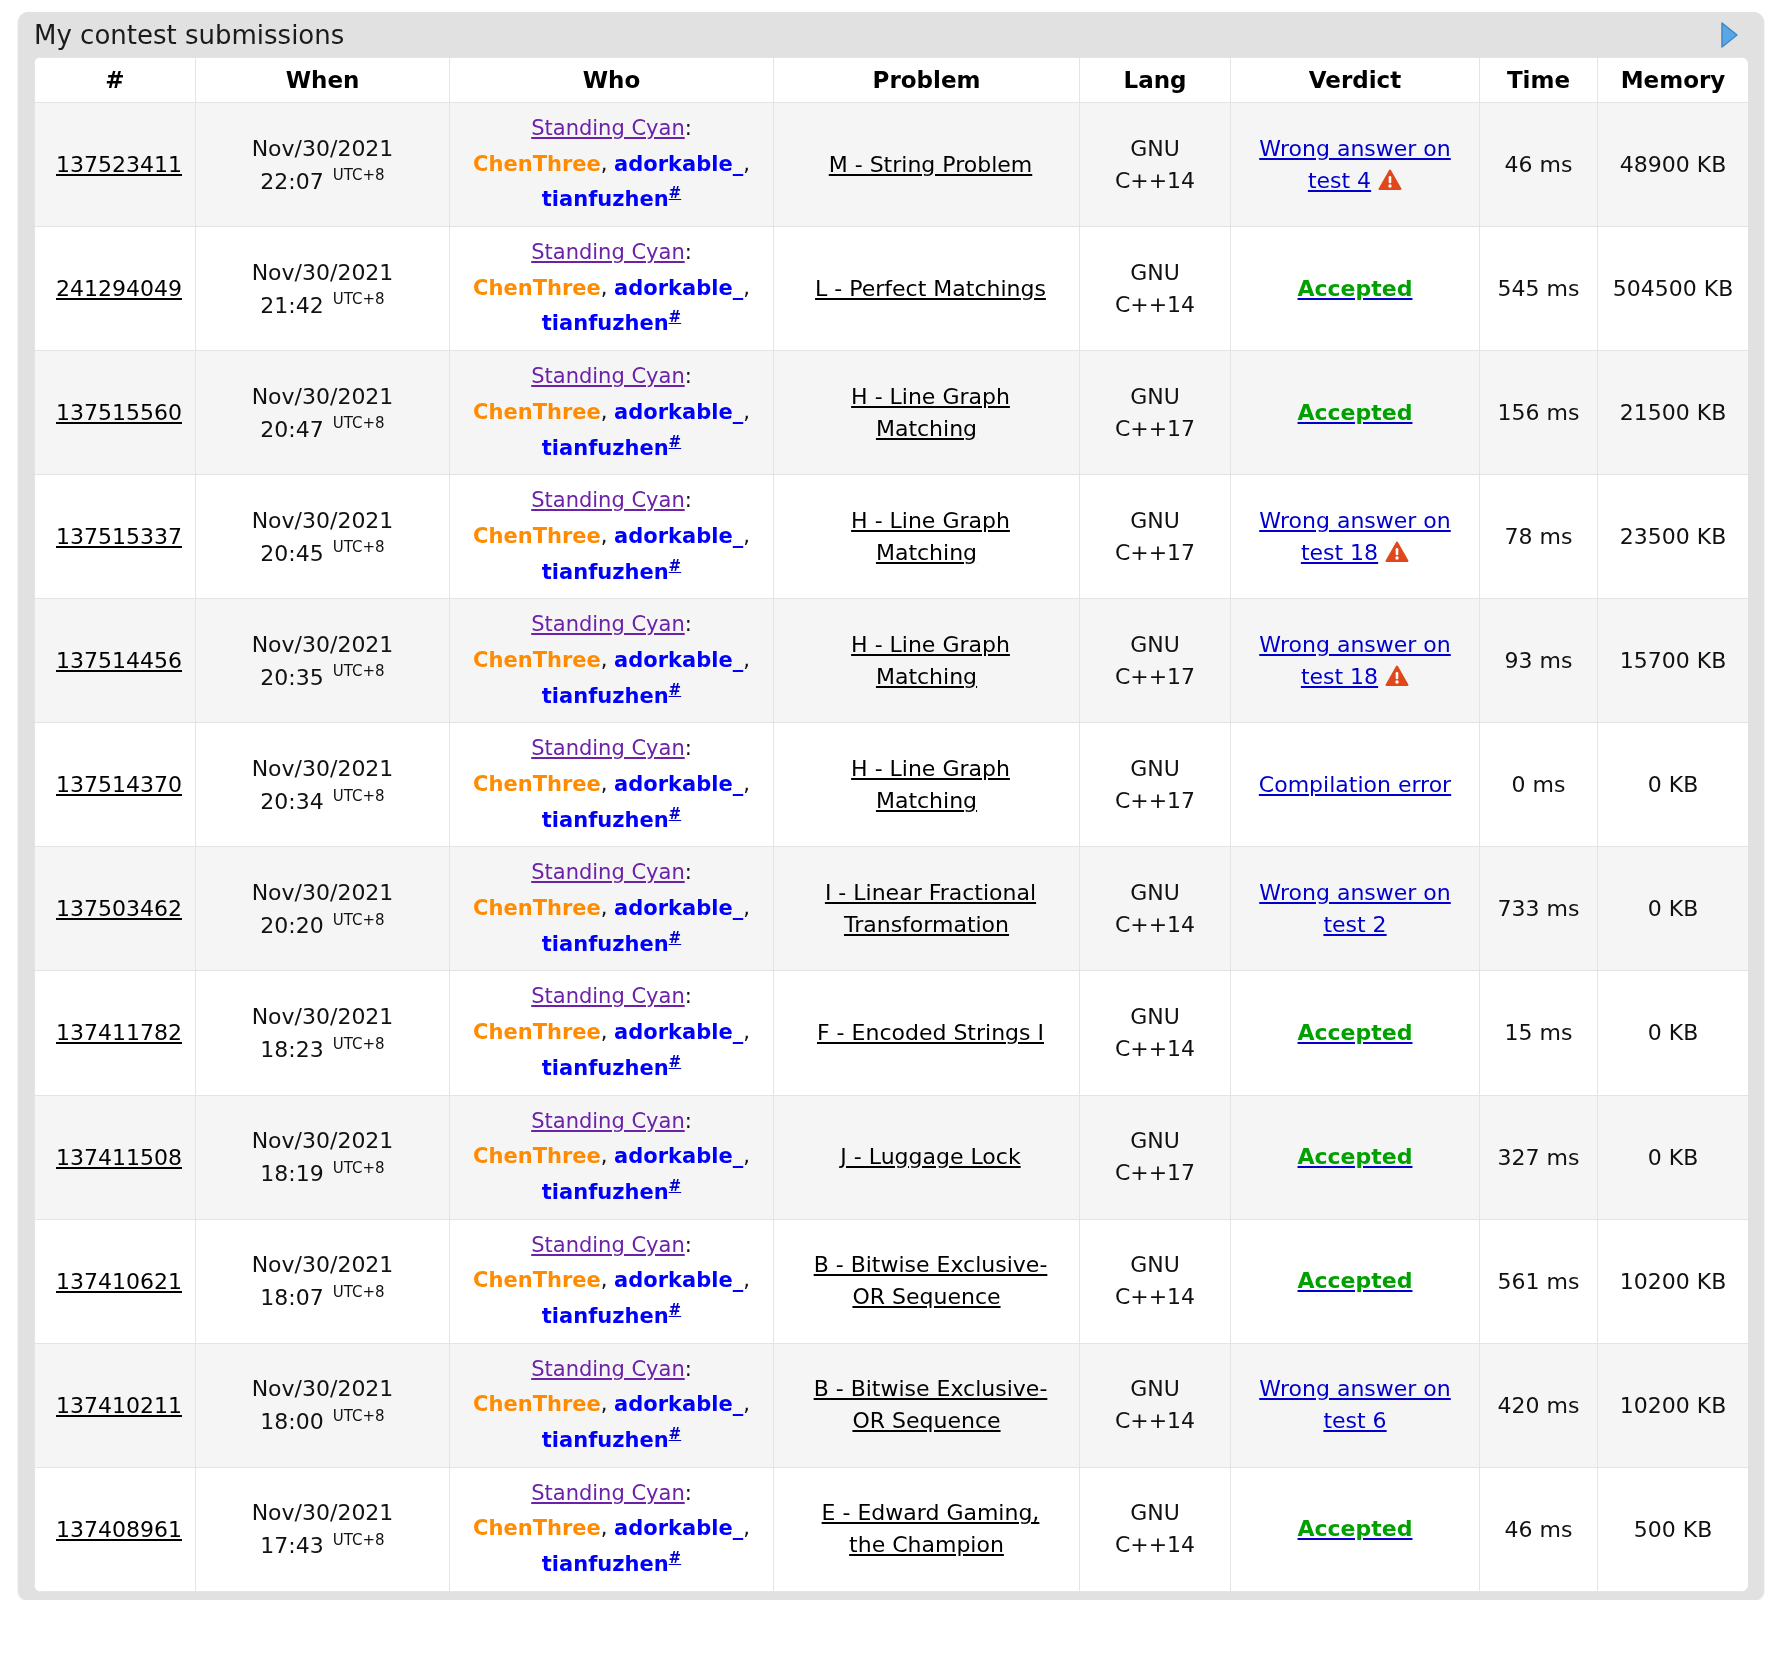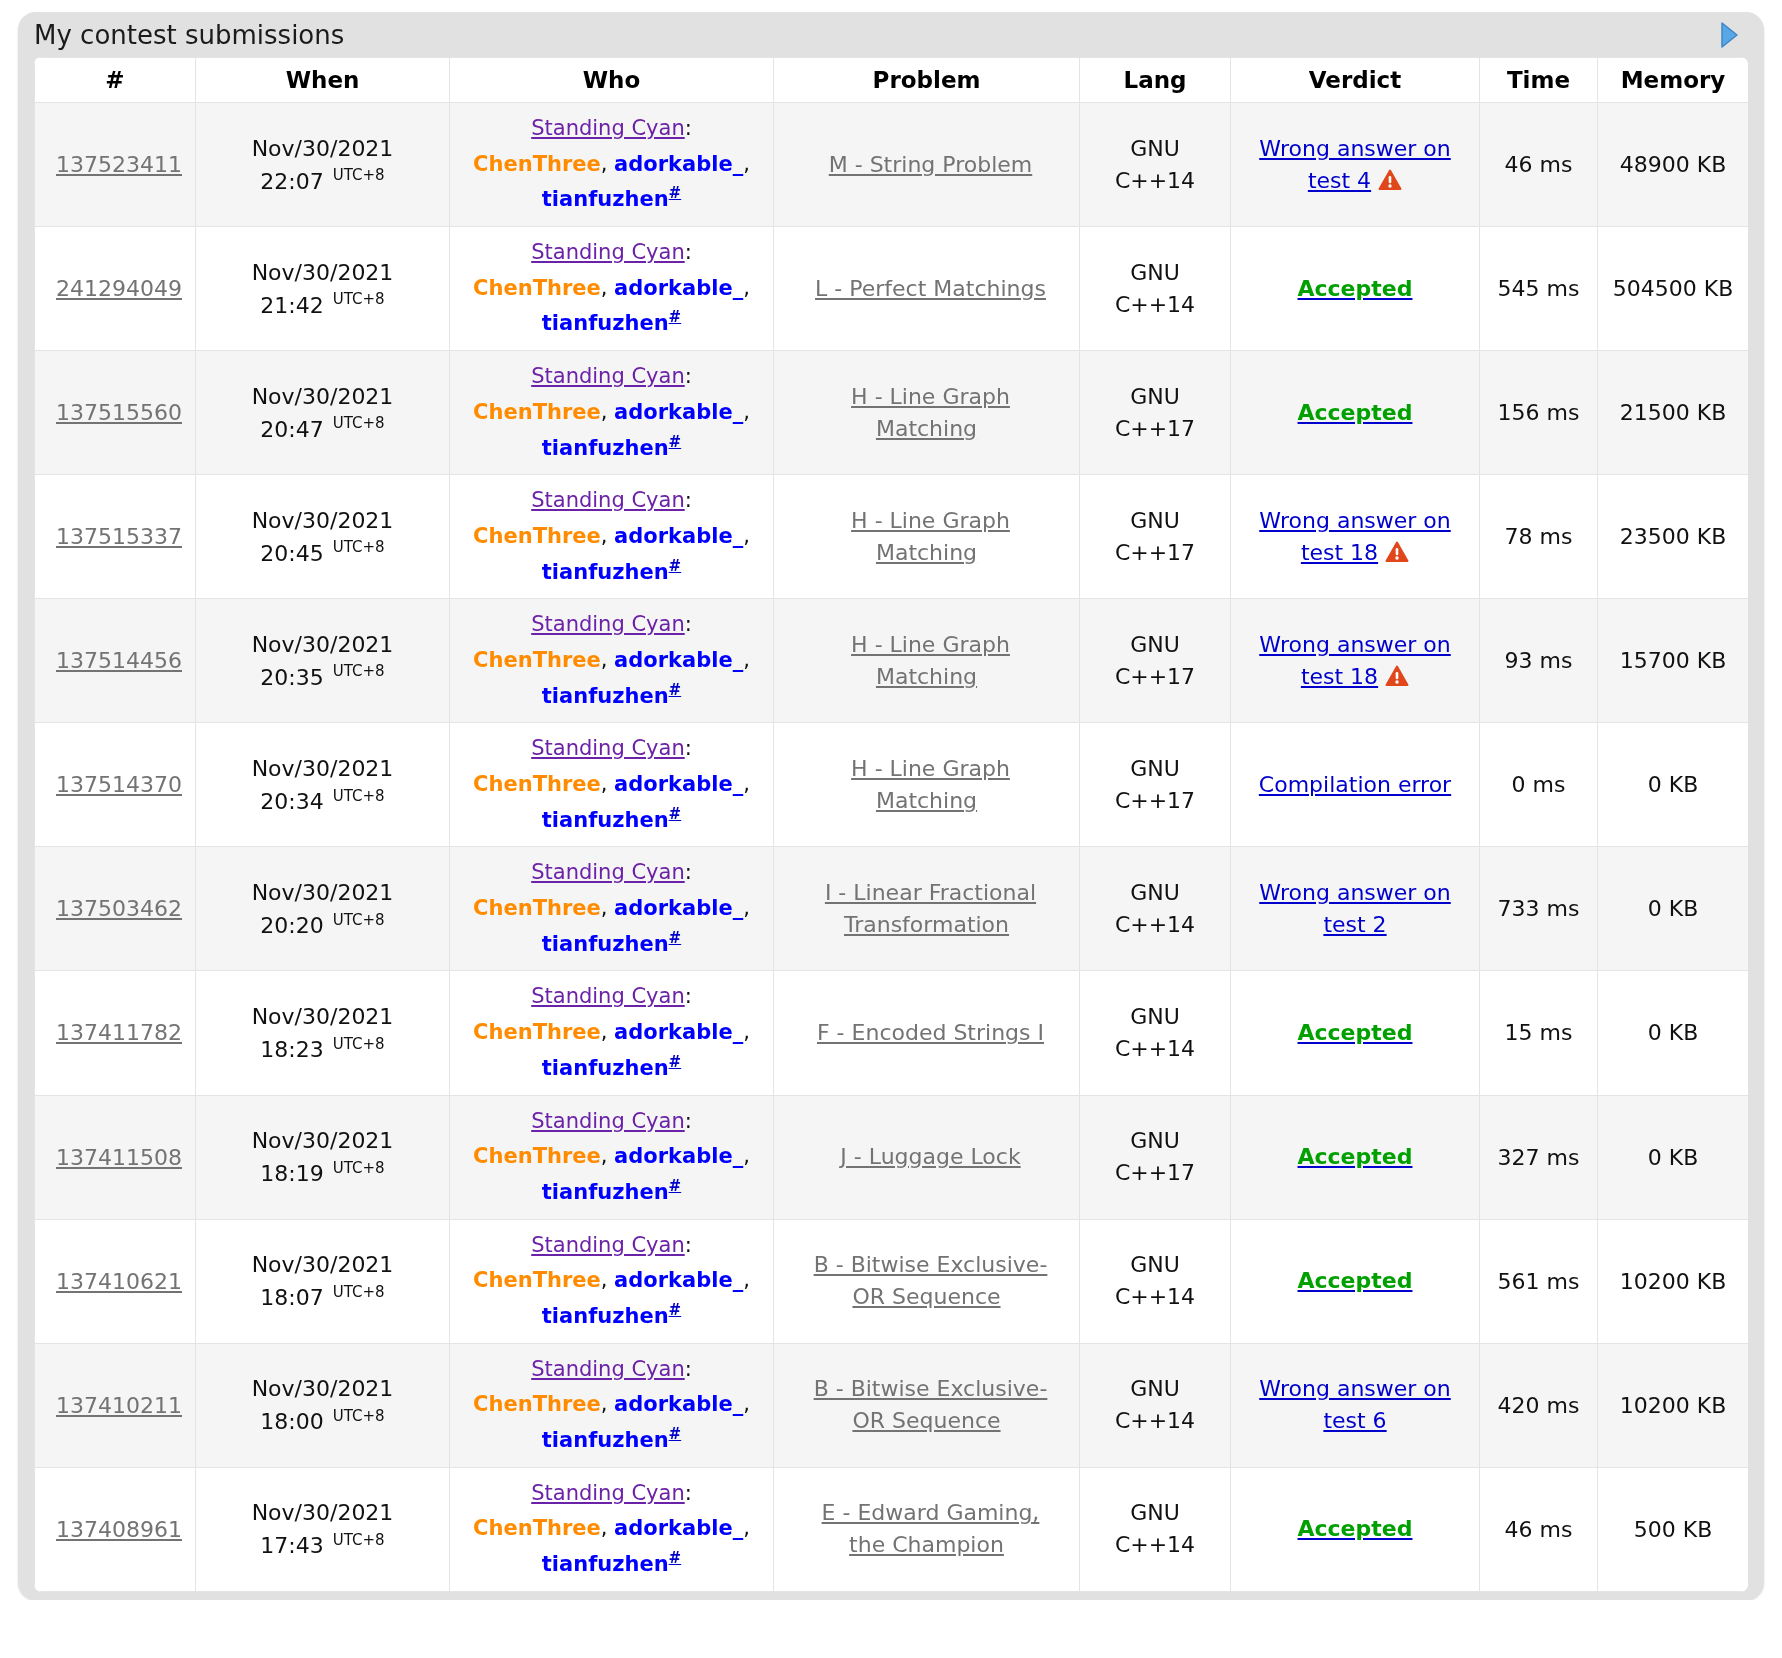--- a/index.html
+++ b/index.html
@@ -1,21 +1,21 @@
 <!DOCTYPE html>
 <html><head>
 <meta charset="utf-8">
 <style>
   html,body { margin:0; padding:0; background:#ffffff; }
   body { font-family:"DejaVu Sans","Liberation Sans",sans-serif; color:#111; width:1782px; }
 
   .panel {
     margin:12px 18px 0 18px;
     background:#E1E1E1;
-    border-radius:18px;
+    border-radius:10px;
     padding-bottom:8px;
     box-shadow:0 1px 2px rgba(0,0,0,0.15);
   }
   .caption {
     display:flex; align-items:center; justify-content:space-between;
     padding:8px 24px 7px 16px;
     font-size:26px; color:#1b1b1b;
   }
   .caption-arrow { display:inline-block; cursor:pointer; line-height:0; }
 
@@ -30,21 +30,21 @@
     border:1px solid #E4E4E4;
     text-align:center; vertical-align:middle;
     overflow:hidden;
   }
   thead th { background:#ffffff; font-size:23px; font-weight:bold; padding:9px 4px; color:#000; }
   tbody td { font-size:22px; padding:11px 8px; }
   tbody tr:nth-child(odd) td { background:#F5F5F5; }
   tbody tr:nth-child(even) td { background:#FFFFFF; }
 
   a { cursor:pointer; }
-  a.link { color:#737373; text-decoration:underline;margin-left:8px; }
+  a.link { color:#000000; text-decoration:underline;margin-left:8px; }
 
   .c-when { line-height:1.5; color:#111; }
   sup.tz { font-size:15px; vertical-align:super; line-height:0; margin-left:9px; }
 
   .c-who { font-size:21px; line-height:1.7; padding:8px 10px; }
   .team-line { display:block; }
   a.team-link { color:#6B21A8; text-decoration:underline; }
   .colon { color:#111; }
   .handle { font-weight:bold; }
   sup.hash { line-height:0; }

